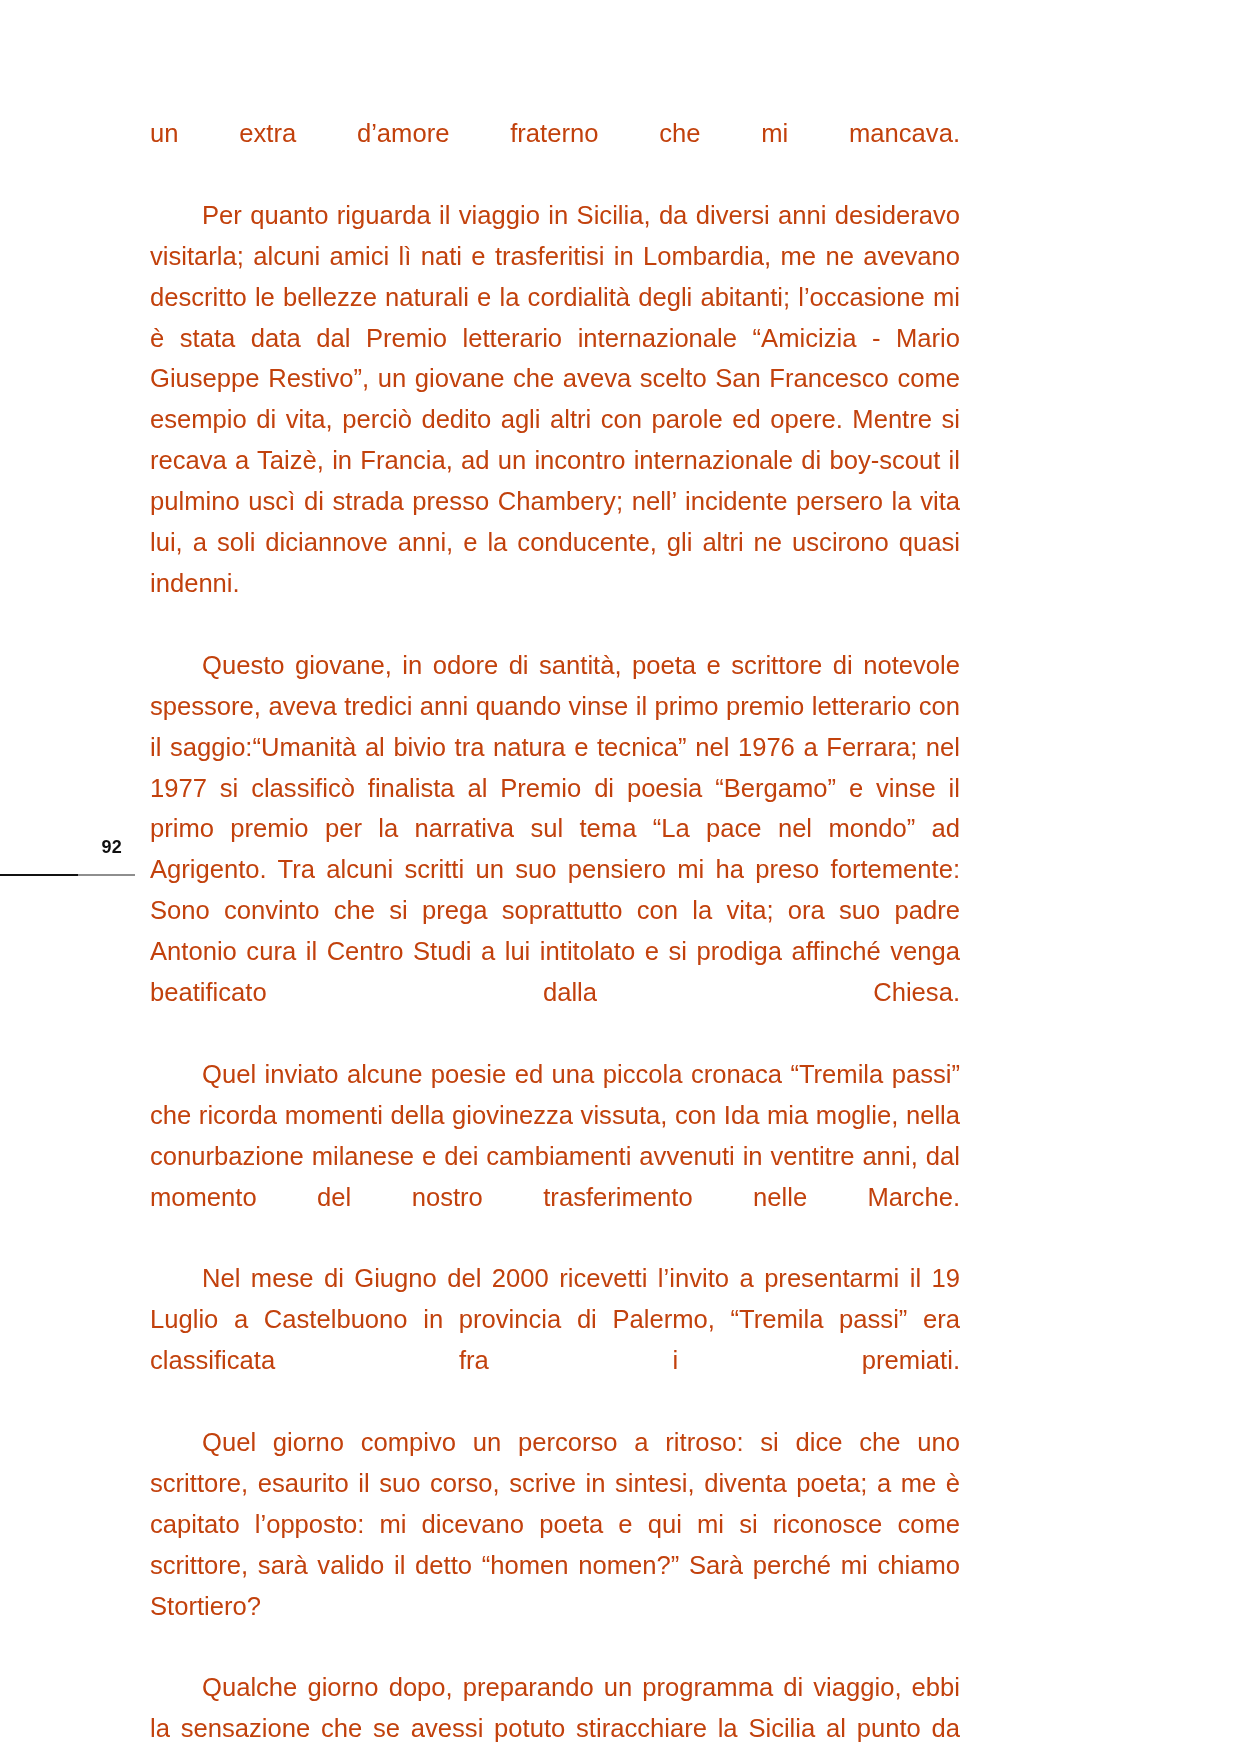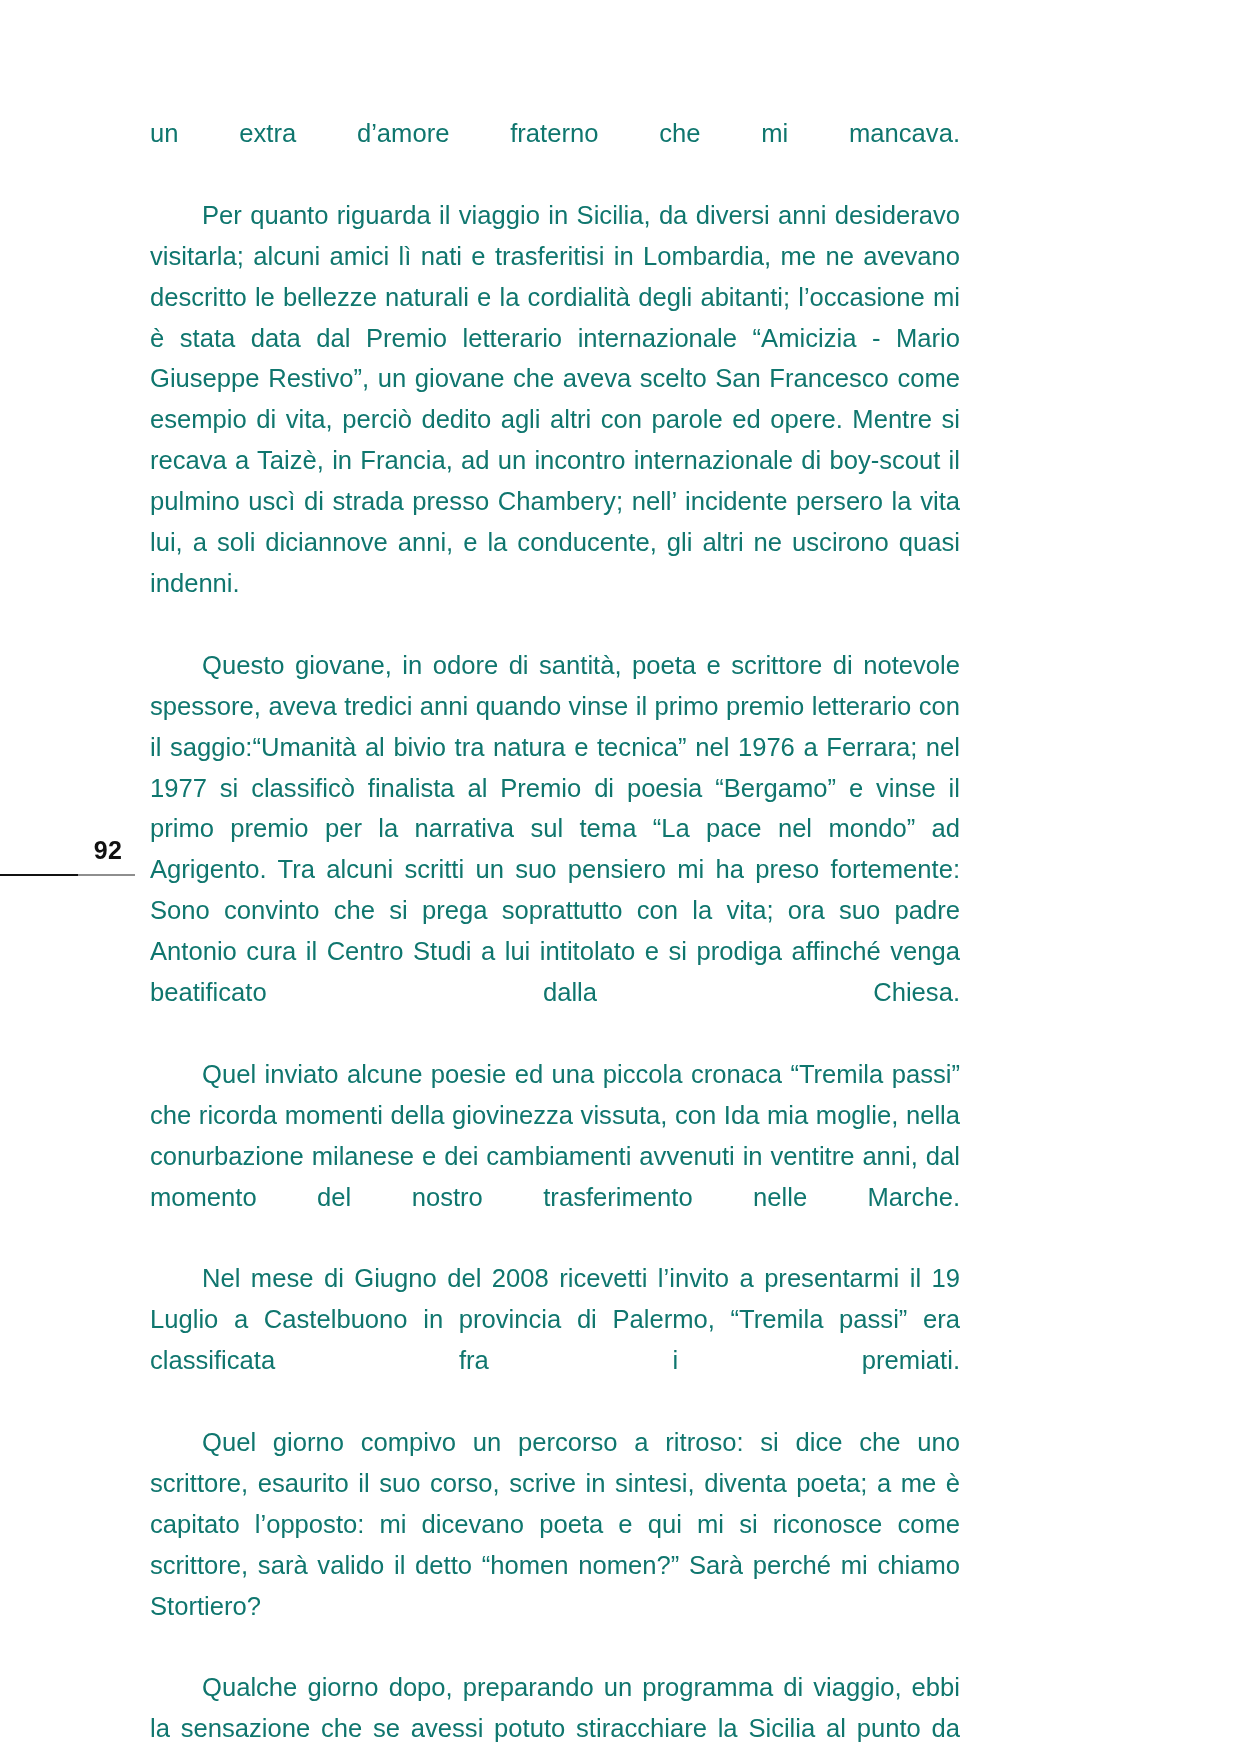--- a/index.html
+++ b/index.html
@@ -23,21 +23,21 @@
     position: absolute;
     left: 0;
     top: 838px;
     width: 140px;
     height: 60px;
   }
   .folio-number {
     position: absolute;
     right: 18px;
     top: 0;
-    font-size: 25px;
+    font-size: 18px;
     font-weight: bold;
     letter-spacing: 0.2px;
     color: #111111;
     line-height: 1;
   }
   .folio-rule {
     position: absolute;
     left: 0;
     top: 36px;
     width: 135px;
@@ -54,21 +54,21 @@
   }
   p.body-par {
     margin: 0;
     font-size: 25.6px;
     line-height: 40.9px;
     text-align: justify;
     text-justify: inter-word;
     -webkit-hyphens: none;
     hyphens: none;
     word-spacing: 0px;
-    color: #0f766e;
+    color: #c2410c;
   }
   p.body-par.indent {
     text-indent: 52px;
   }
   
   p.body-par::after {
     content: "";
     display: inline-block;
     width: 100%;
   }
@@ -88,21 +88,21 @@
   <div class="text-column">
 
     <p class="body-par">un extra d’amore fraterno che mi mancava.</p>
 
     <p class="body-par indent">Per quanto riguarda il viaggio in Sicilia, da diversi anni desideravo visitarla; alcuni amici lì nati e trasferitisi in Lombardia, me ne avevano descritto le bellezze naturali e la cordialità degli abitanti; l’occasione mi è stata data dal Premio letterario internazionale “Amicizia - Mario Giuseppe Restivo”, un giovane che aveva scelto San Francesco come esempio di vita, perciò dedito agli altri con parole ed opere. Mentre si recava a Taizè, in Francia, ad un incontro internazionale di boy-scout  il pulmino uscì di strada presso Chambery; nell’ incidente persero la vita lui, a soli diciannove anni, e la conducente, gli altri ne uscirono quasi indenni.</p>
 
     <p class="body-par indent"><span>Questo giovane, in odore di santità, poeta e scrittore di notevole spessore, aveva tredici anni quando vinse il primo premio letterario con il saggio:“Umanità al bivio tra natura e tecnica” nel 1976 a Ferrara; nel 1977 si classificò finalista al Premio di poesia “Bergamo” e vinse il primo premio per la narrativa sul tema “La pace nel mondo” ad Agrigento. Tra alcuni scritti un suo pensiero mi ha preso fortemente: </span><span class="ital">Sono convinto che si prega soprattutto con la vita</span><span>; ora suo padre Antonio cura il Centro Studi a lui intitolato e si prodiga affinché venga beatificato dalla Chiesa.</span></p>
 
     <p class="body-par indent">Quel inviato alcune poesie ed una piccola cronaca “Tremila passi” che ricorda momenti della giovinezza vissuta, con Ida mia moglie, nella conurbazione milanese e dei cambiamenti avvenuti in ventitre anni, dal momento del nostro trasferimento nelle Marche.</p>
 
-    <p class="body-par indent">Nel mese di Giugno del 2008 ricevetti l’invito a presentarmi il 19 Luglio a Castelbuono in provincia di Palermo, “Tremila passi” era classificata fra i premiati.</p>
+    <p class="body-par indent">Nel mese di Giugno del 2000 ricevetti l’invito a presentarmi il 19 Luglio a Castelbuono in provincia di Palermo, “Tremila passi” era classificata fra i premiati.</p>
 
     <p class="body-par indent">Quel giorno compivo un percorso a ritroso: si dice che uno scrittore, esaurito il suo corso, scrive in sintesi, diventa poeta; a me è capitato l’opposto: mi dicevano poeta e qui mi si riconosce come scrittore, sarà valido il detto “homen nomen?” Sarà perché mi chiamo Stortiero?</p>
 
     <p class="body-par indent">Qualche giorno dopo, preparando un programma di viaggio, ebbi la sensazione che se avessi potuto stiracchiare la Sicilia al punto da averne un triangolo, avrei visto un isoscele con la base rivolta ad est, così nacque questa piccola lirica chiamata Sicilia: Forse, da</p>
 
   </div>
 
 </div>
 
 </body></html>

